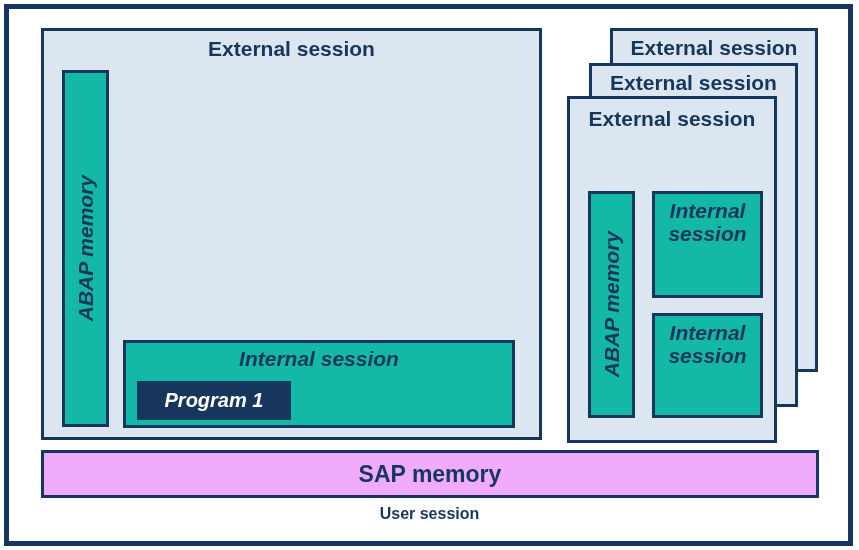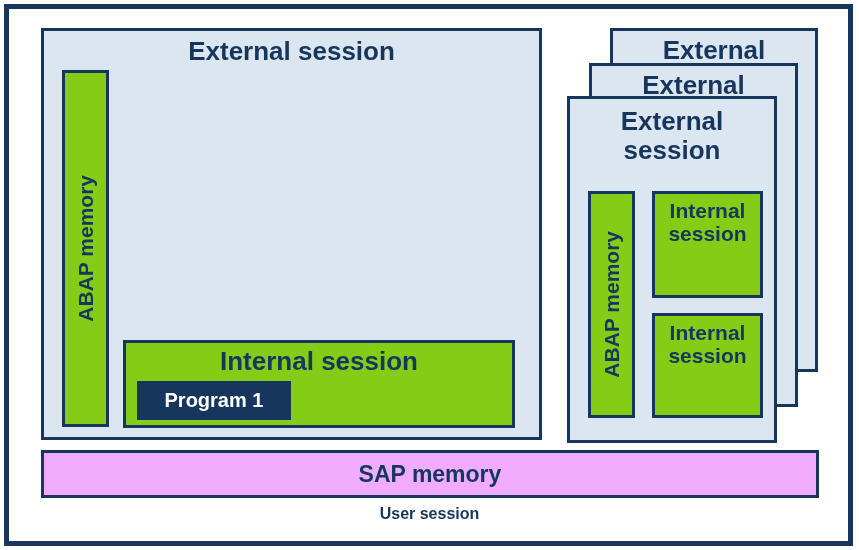--- a/index.html
+++ b/index.html
@@ -24,28 +24,28 @@
   }
   .outer-frame {
     position: absolute;
     box-sizing: border-box;
     left: 4px; top: 4px;
     width: 849px; height: 542px;
     border: 5px solid #17365d;
     background: #ffffff;
   }
   .fill-light  { background: #dce6f1; }
-  .fill-medium { background: #84cc16; }
+  .fill-medium { background: #14b8a6; font-style: italic; }
   .fill-sap    { background: #f0abfc; }
   .fill-navy   { background: #17365d; }
 
   .box-title {
     display: block;
     text-align: center;
-    font-size: 26px;
+    font-size: 21px;
     line-height: 1.1;
     padding-top: 6px;
   }
 
   
   .ext-left   { left: 41px;  top: 28px;  width: 501px; height: 412px; }
 
   
   .abap-bar {
     display: flex;

